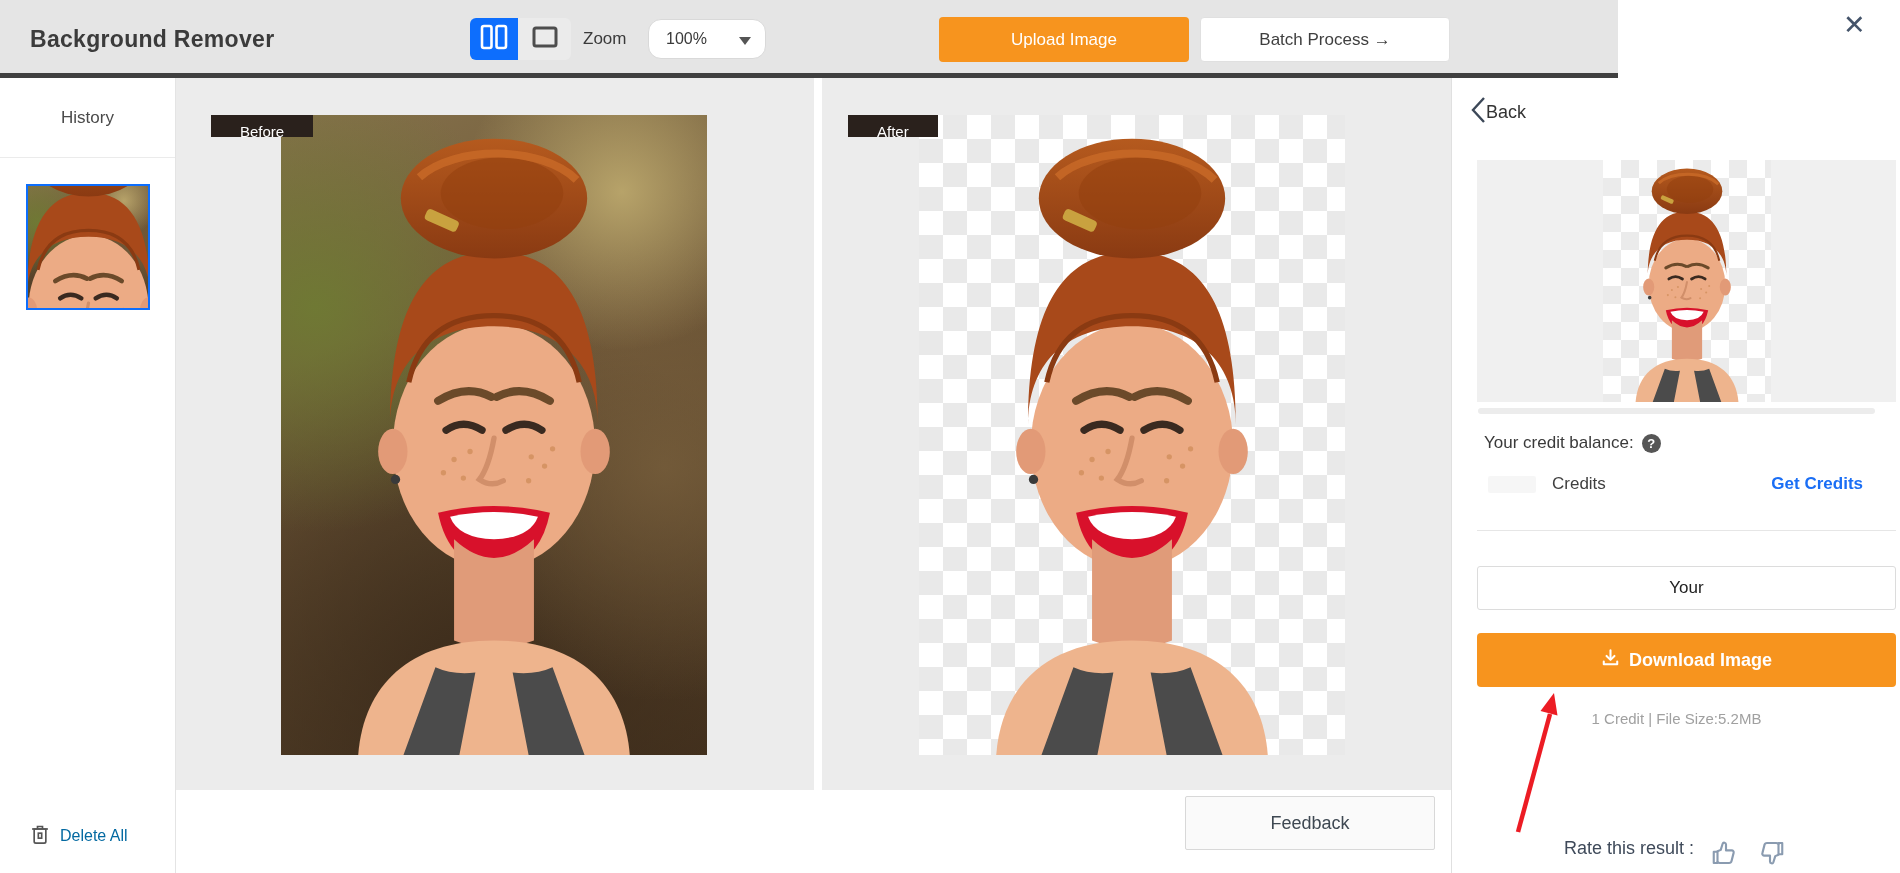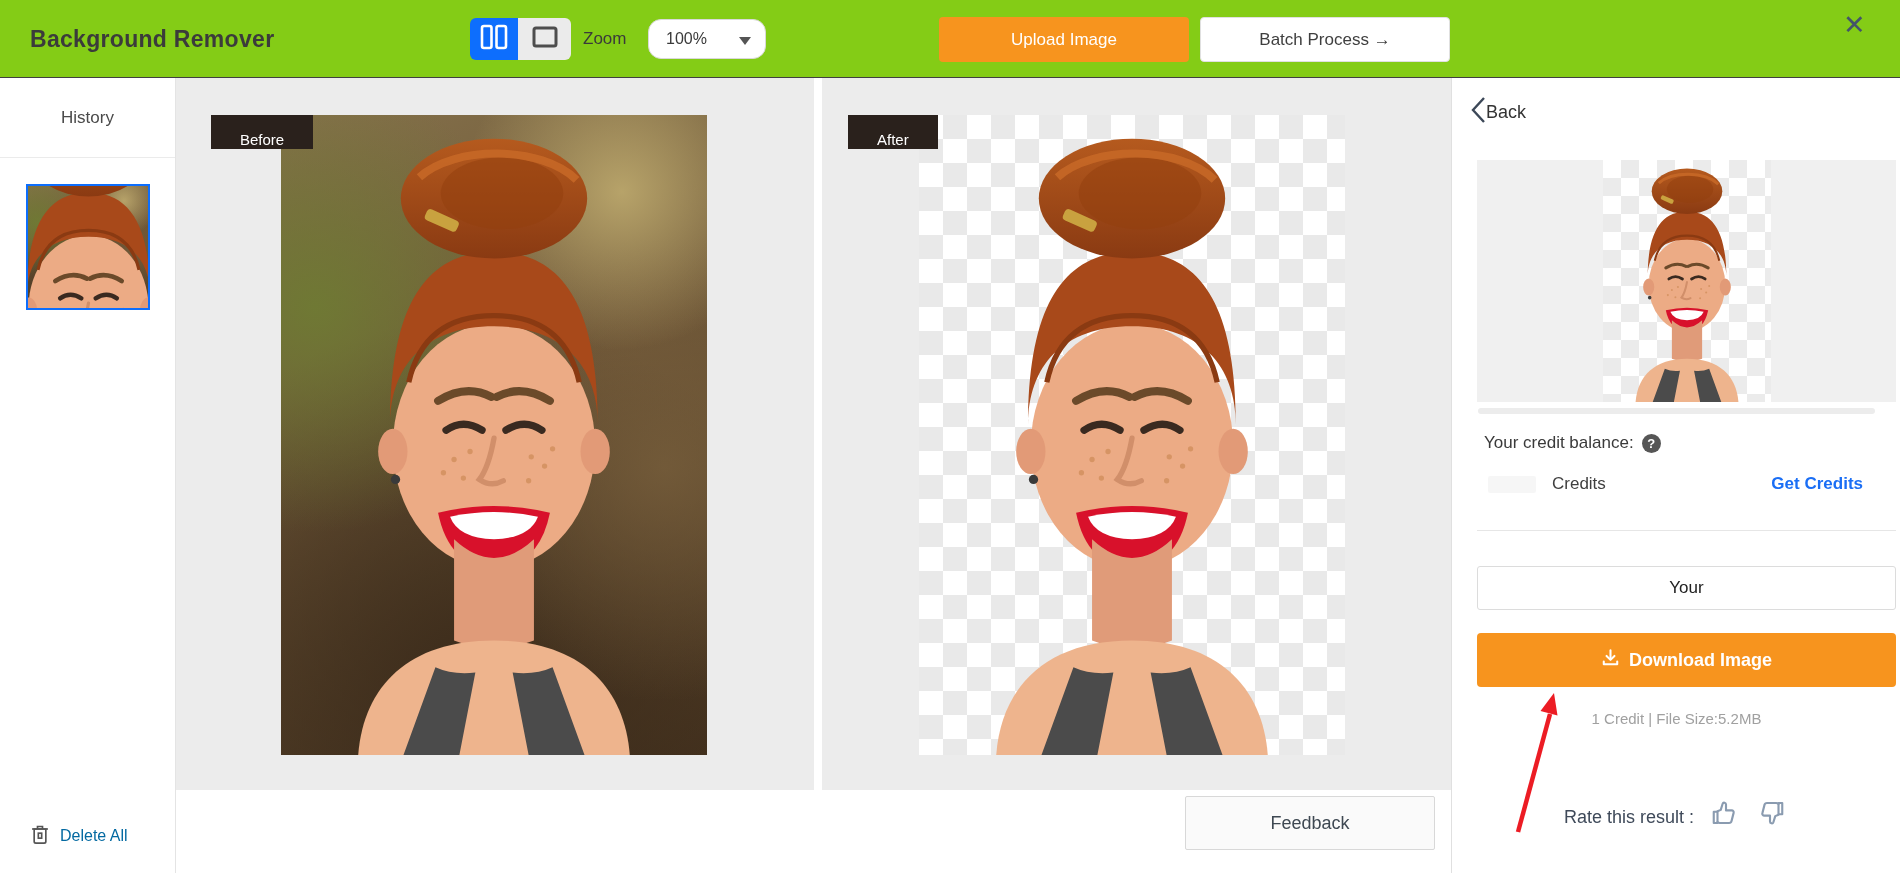--- a/index.html
+++ b/index.html
@@ -1,20 +1,20 @@
 <!DOCTYPE html>
 <html><head>
 <meta charset="utf-8">
 <style>
   * { margin:0; padding:0; box-sizing:border-box; }
   html,body { width:1900px; height:873px; overflow:hidden; }
   body { font-family:"Liberation Sans", sans-serif; background:#fff; position:relative; }
 
   
-  .header { position:absolute; left:0; top:0; width:1900px; height:78px; background:#84cc16; border-bottom:1px solid #404040; }
+  .header { position:absolute; left:0; top:0; width:1618px; height:78px; background:#e5e5e5; border-bottom:5px solid #404040; }
   .app-title { position:absolute; left:30px; top:0; line-height:78px; font-size:23px; font-weight:700; color:#3b3b3b; letter-spacing:.3px; }
   .view-toggle { position:absolute; left:470px; top:18px; width:101px; height:42px; border-radius:6px; overflow:hidden; display:flex; }
   .seg { display:flex; align-items:center; justify-content:center; cursor:pointer; }
   .seg-split { width:48px; background:#0d6efd; }
   .seg-single { width:53px; background:#ebebeb; }
   .zoom-label { position:absolute; left:583px; top:29px; font-size:17px; color:#3a3a3a; }
   .zoom-select { position:absolute; left:648px; top:19px; width:118px; height:40px; border:1px solid #d9d9d9; border-radius:13px; background:#fff; cursor:pointer; }
   .zoom-value { position:absolute; left:17px; top:10px; font-size:16px; color:#3a3a3a; }
   .caret { position:absolute; right:14px; top:17px; width:0; height:0; border-left:6px solid transparent; border-right:6px solid transparent; border-top:8px solid #555; }
   .btn-upload { position:absolute; left:939px; top:17px; width:250px; height:45px; background:#f7941e; border:none; border-radius:4px; color:#fff; font-size:17px; font-family:inherit; cursor:pointer; }
@@ -28,21 +28,21 @@
   .delete-row { position:absolute; left:30px; bottom:24px; display:flex; align-items:center; gap:10px; font-size:16px; color:#0369a1; cursor:pointer; }
 
   
   .main { position:absolute; left:176px; top:78px; width:1275px; height:795px; background:#fff; }
   .panel-gray { position:absolute; top:0; height:712px; background:#ececec; }
   .panel-a { left:0; width:638px; }
   .panel-b { left:646px; width:629px; }
   .photo { position:absolute; top:37px; width:426px; height:640px; }
   .photo-before { left:105px; }
   .photo-after { left:743px; }
-  .img-label { position:absolute; top:37px; height:34px; line-height:34px; padding:8px 29px; background:#2a211c; color:#fff; font-size:15px; z-index:3; }
+  .img-label { position:absolute; top:37px; height:22px; line-height:34px; padding:0 29px; background:#2a211c; color:#fff; font-size:15px; z-index:3; }
   .label-before { left:35px; }
   .label-after { left:672px; }
   .btn-feedback { position:absolute; left:1001px; top:718px; width:250px; height:54px; background:#fafafa; border:1px solid #d8d8d8; border-radius:2px; color:#3e4852; font-size:18px; font-family:inherit; cursor:pointer;margin-left:8px; }
 
   
   .bokeh-bg { background:
       radial-gradient(circle at 80% 12%, rgba(190,170,110,.9) 0%, rgba(190,170,110,0) 24%),
       radial-gradient(circle at 8% 30%, rgba(110,125,50,.85) 0%, rgba(110,125,50,0) 38%),
       radial-gradient(circle at 90% 55%, rgba(120,95,60,.8) 0%, rgba(120,95,60,0) 45%),
       radial-gradient(circle at 45% 90%, rgba(58,42,26,.95) 0%, rgba(58,42,26,0) 60%),
@@ -66,21 +66,21 @@
   .credit-label { font-size:17px; color:#3a3a3a; }
   .help-circle { width:19px; height:19px; border-radius:50%; background:#565656; color:#fff; font-size:13px; font-weight:700; display:flex; align-items:center; justify-content:center; cursor:pointer; }
   .credit-row2 { position:absolute; left:36px; top:396px; width:385px; display:flex; align-items:center; }
   .credit-redacted { width:48px; height:17px; border-radius:2px; background:rgba(0,0,0,0.035); margin-right:16px; }
   .credits-word { font-size:17px; color:#3f3f3f; }
   .get-credits { margin-left:auto; margin-right:10px; font-size:17px; font-weight:700; color:#1a6ef5; cursor:pointer; }
   .rp-divider { position:absolute; left:25px; top:452px; width:419px; height:1px; background:#e6e6e6; }
   .btn-edit { position:absolute; left:25px; top:488px; width:419px; height:44px; background:#fff; border:1px solid #dcdcdc; border-radius:3px; font-size:17px; color:#222; font-family:inherit; cursor:pointer; }
   .btn-download { position:absolute; left:25px; top:555px; width:419px; height:54px; background:#f7941e; border:none; border-radius:4px; color:#fff; font-size:18px; font-weight:700; font-family:inherit; cursor:pointer; display:flex; align-items:center; justify-content:center; gap:9px; }
   .download-meta { position:absolute; left:0; top:632px; width:449px; text-align:center; font-size:15px; color:#a0a0a0; }
-  .rate-row { position:absolute; left:112px; top:720px; display:flex; align-items:flex-end; gap:16px; }
+  .rate-row { position:absolute; left:112px; top:760px; display:flex; align-items:flex-start; gap:16px; }
   .rate-label { font-size:18px; color:#3f4a5a; }
   .thumb-btn { cursor:pointer; display:flex; }
   .red-arrow { position:absolute; left:55px; top:612px; pointer-events:none; }
 </style>
 </head>
 <body>
 
 <svg width="0" height="0" style="position:absolute" aria-hidden="true">
   <defs>
     <linearGradient id="hairGrad" x1="0" y1="0" x2="0" y2="1">

